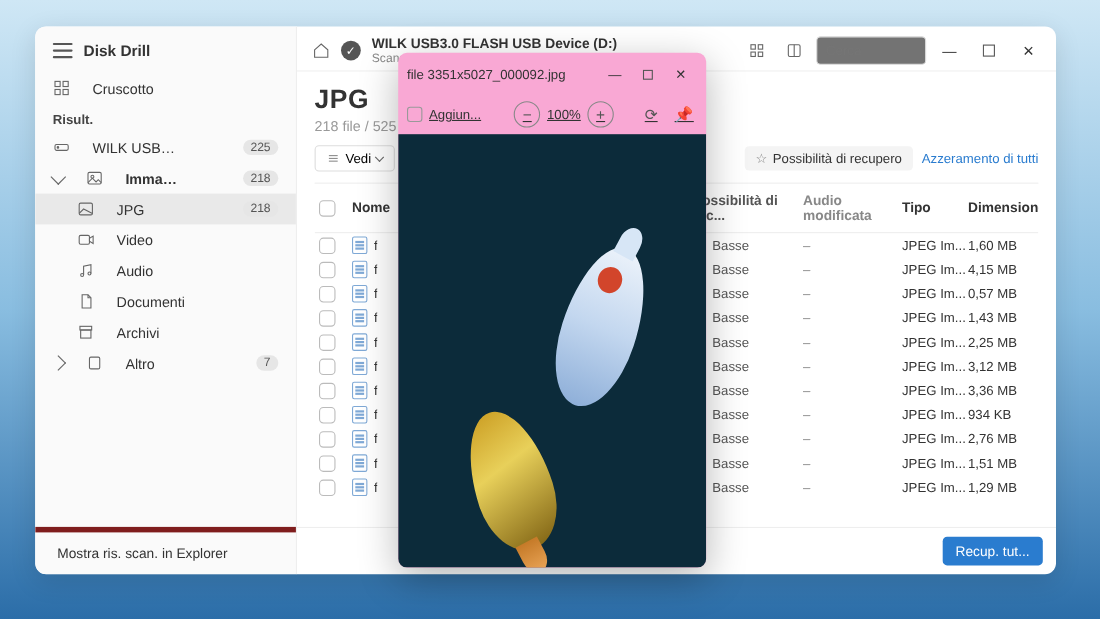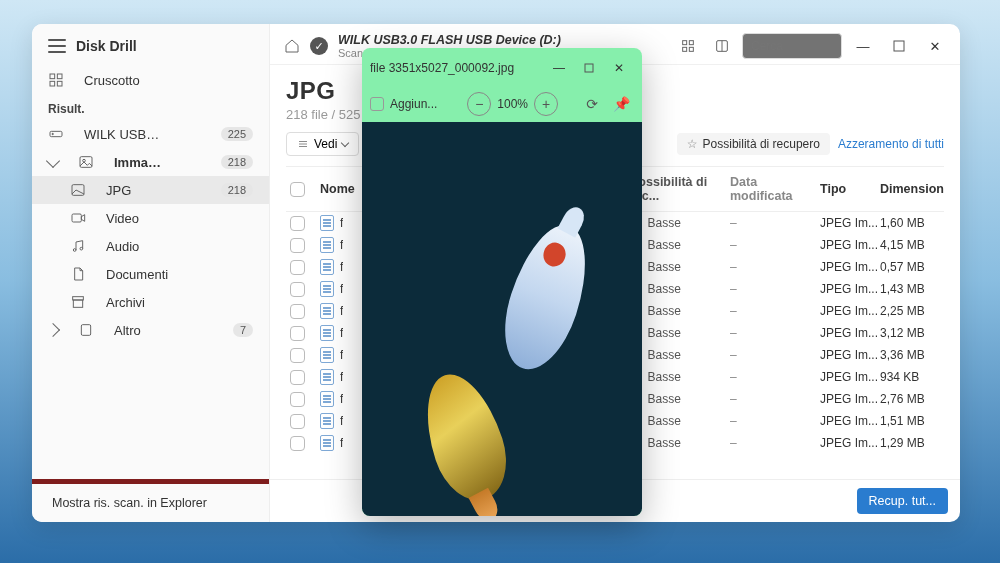--- a/index.html
+++ b/index.html
@@ -41,21 +41,21 @@
 .badge { background: #e6e6e6; color: #555; font-size: 11px; padding: 1px 7px; border-radius: 9px; margin-left: 36px; }
 .chev { width: 10px; height: 10px; border-right: 1.5px solid #666; border-bottom: 1.5px solid #666; transform: rotate(-45deg); }
 .chev.down { transform: rotate(45deg); margin-top: -3px; }
 .ic { width: 16px; height: 16px; fill: none; stroke: #666; stroke-width: 1.5; flex-shrink: 0; }
 .footer-link { margin-top: auto; padding: 12px 20px; border-top: 5px solid #7f1d1d; cursor: pointer; font-size: 12.5px; }
 .main { flex: 1; display: flex; flex-direction: column; }
 .topbar { display: flex; align-items: center; gap: 6px; padding: 8px 10px 4px; border-bottom: 1px solid #f0f0f0; }
 .topbar .nav-ic { width: 24px; height: 24px; display: flex; align-items: center; justify-content: center; cursor: pointer; border-radius: 4px; }
 .topbar .check { width: 18px; height: 18px; border-radius: 50%; background: #555; color: #fff; display: flex; align-items: center; justify-content: center; font-size: 11px; }
 .device-info { flex: 1; min-width: 0; margin-left: 4px; }
-.device-name { font-size: 12.5px; font-weight: 600; font-style: italic; }
+.device-name { font-size: 12.5px; font-weight: 600; }
 .device-sub { font-size: 11px; color: #888; }
 .ticon { width: 28px; height: 28px; display: flex; align-items: center; justify-content: center; cursor: pointer; }
 .search { width: 100px; height: 26px; border: 1px solid #ddd; border-radius: 4px; padding: 0 8px; font-size: 12px; background: #737373; }
 .win-ctrl { width: 30px; height: 28px; display: flex; align-items: center; justify-content: center; cursor: pointer; }
 .content { flex: 1; padding: 12px 16px 0; display: flex; flex-direction: column; overflow: hidden; }
 .heading { font-size: 24px; font-weight: 700; letter-spacing: .5px; }
 .subheading { color: #999; font-size: 13px; margin-top: 2px; }
 .toolbar-row { display: flex; align-items: center; gap: 8px; margin: 10px 0; }
 .tbtn { display: flex; align-items: center; gap: 5px; border: 1px solid #ddd; background: #fff; padding: 4px 10px; border-radius: 4px; font-size: 12px; cursor: pointer; }
 .pill { display: flex; align-items: center; gap: 5px; background: #f4f4f4; padding: 4px 10px; border-radius: 4px; font-size: 12px; cursor: pointer; }
@@ -74,29 +74,29 @@
 .fileicon::before { content:""; position:absolute; left:2px; right:2px; top:3px; height:2px; background:#7fa9d6; box-shadow: 0 3px #7fa9d6, 0 6px #7fa9d6; }
 .star { color: #ccc; cursor: pointer; font-size: 14px; }
 .bottom-bar { display: flex; justify-content: flex-end; padding: 8px 12px; border-top: 1px solid #eee; }
 .recover-btn { background: #2a7ccf; color: #fff; border: none; padding: 6px 12px; border-radius: 4px; font-size: 12.5px; cursor: pointer; }
 
 
 .preview {
   position: absolute;
   left: 362px; top: 48px;
   width: 280px; height: 468px;
-  background: #86efac;
+  background: #f9a8d4;
   border-radius: 8px;
   box-shadow: 0 10px 36px rgba(0,0,0,.28);
   display: flex; flex-direction: column;
   overflow: hidden;
 }
 .pv-title { display: flex; align-items: center; padding: 6px 8px; font-size: 12px; }
 .pv-title span { flex: 1; }
-.pv-tb { display: flex; align-items: center; gap: 6px; padding: 4px 8px 6px; font-size: 12px; }
+.pv-tb { display: flex; align-items: center; gap: 6px; padding: 4px 8px 6px; font-size: 12px; text-decoration: underline; }
 .pv-chk { width: 14px; height: 14px; border: 1.5px solid #999; border-radius: 3px; cursor: pointer; }
 .pv-icbtn { width: 24px; height: 24px; border-radius: 50%; border: 1.5px solid #888; display: flex; align-items: center; justify-content: center; cursor: pointer; font-size: 14px; color: #555; }
 .pv-icbtn.nob { border: none; }
 .pv-img { flex: 1; background: #0c2b3a; position: relative; }
 .fish-y { position:absolute; left:68px; top:250px; width:70px; height:130px; background: linear-gradient(160deg,#c99a1f,#e8d05a 40%,#7a5d10); border-radius: 50% 50% 50% 50% / 60% 60% 40% 40%; transform: rotate(-18deg); }
 .fish-y::after { content:""; position:absolute; bottom:-22px; left:22px; width:22px; height:30px; background: linear-gradient(#c57a28,#e9a456); border-radius: 0 0 50% 50%; transform: rotate(-10deg); }
 .fish-b { position:absolute; left:150px; top:100px; width:68px; height:150px; background: linear-gradient(185deg,#eef4fb,#c3d7ef 50%,#8daed8); border-radius: 50% 50% 50% 50% / 55% 55% 45% 45%; transform: rotate(18deg); }
 .fish-b::before { content:""; position:absolute; top:20px; left:18px; width:22px; height:24px; background:#d2452b; border-radius:50%; }
 .fish-b::after { content:""; position:absolute; top:-20px; left:26px; width:20px; height:28px; background:#d7e6f6; border-radius: 50% 50% 0 0; transform: rotate(10deg); }
 </style>
@@ -256,21 +256,21 @@
         <a class="reset-link">Azzeramento di tutti</a>
       </div>
 
       <div class="table">
         <div class="th-row">
           <div class="col-check">
               <div class="chk"></div>
             </div>
           <div class="col-name">Nome</div>
           <div class="col-recov">Possibilità di rec...</div>
-          <div class="col-date">Data modificata</div>
+          <div class="col-date">Audio modificata</div>
           <div class="col-type">Tipo</div>
           <div class="col-size">Dimensione</div>
         </div>
         <div id="tbody">
             <div class="tr">
               <div class="col-check">
                 <div class="chk"></div>
               </div>
               <div class="col-name">
                 <div class="fileicon"></div>

